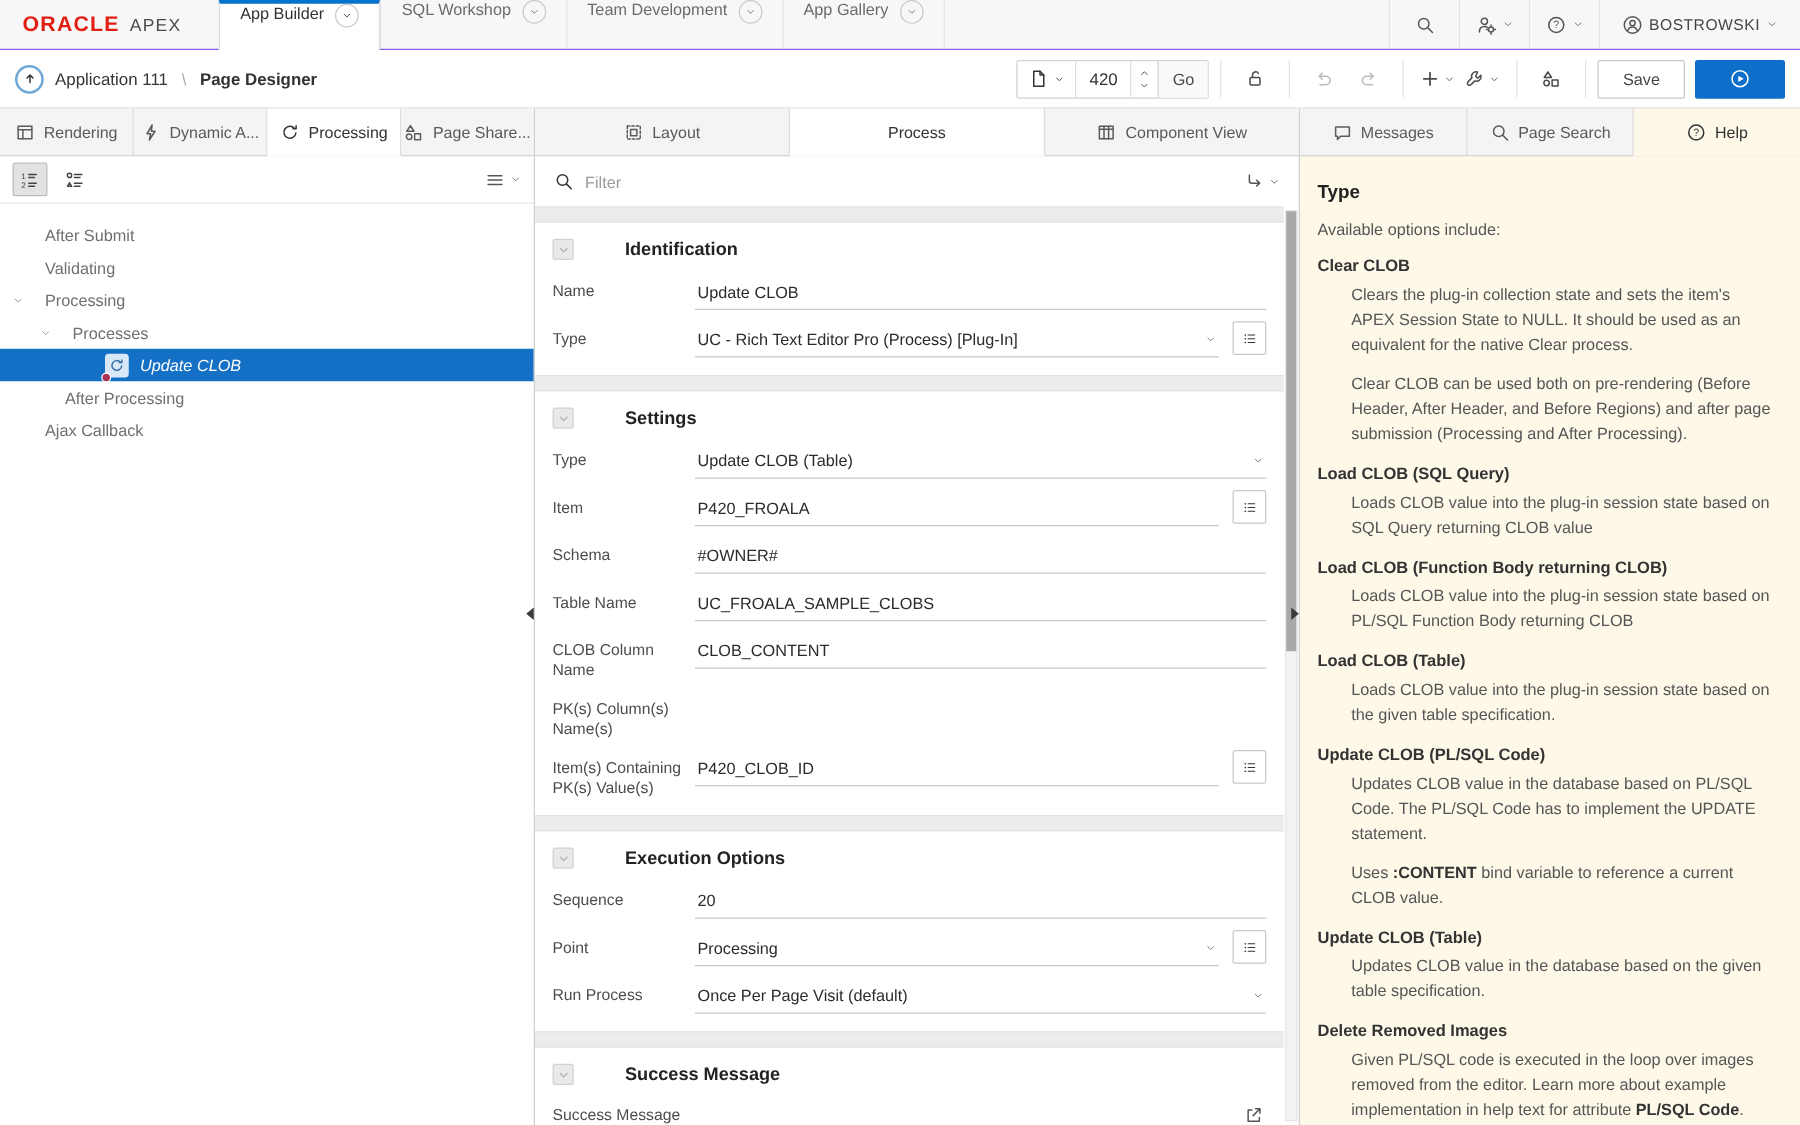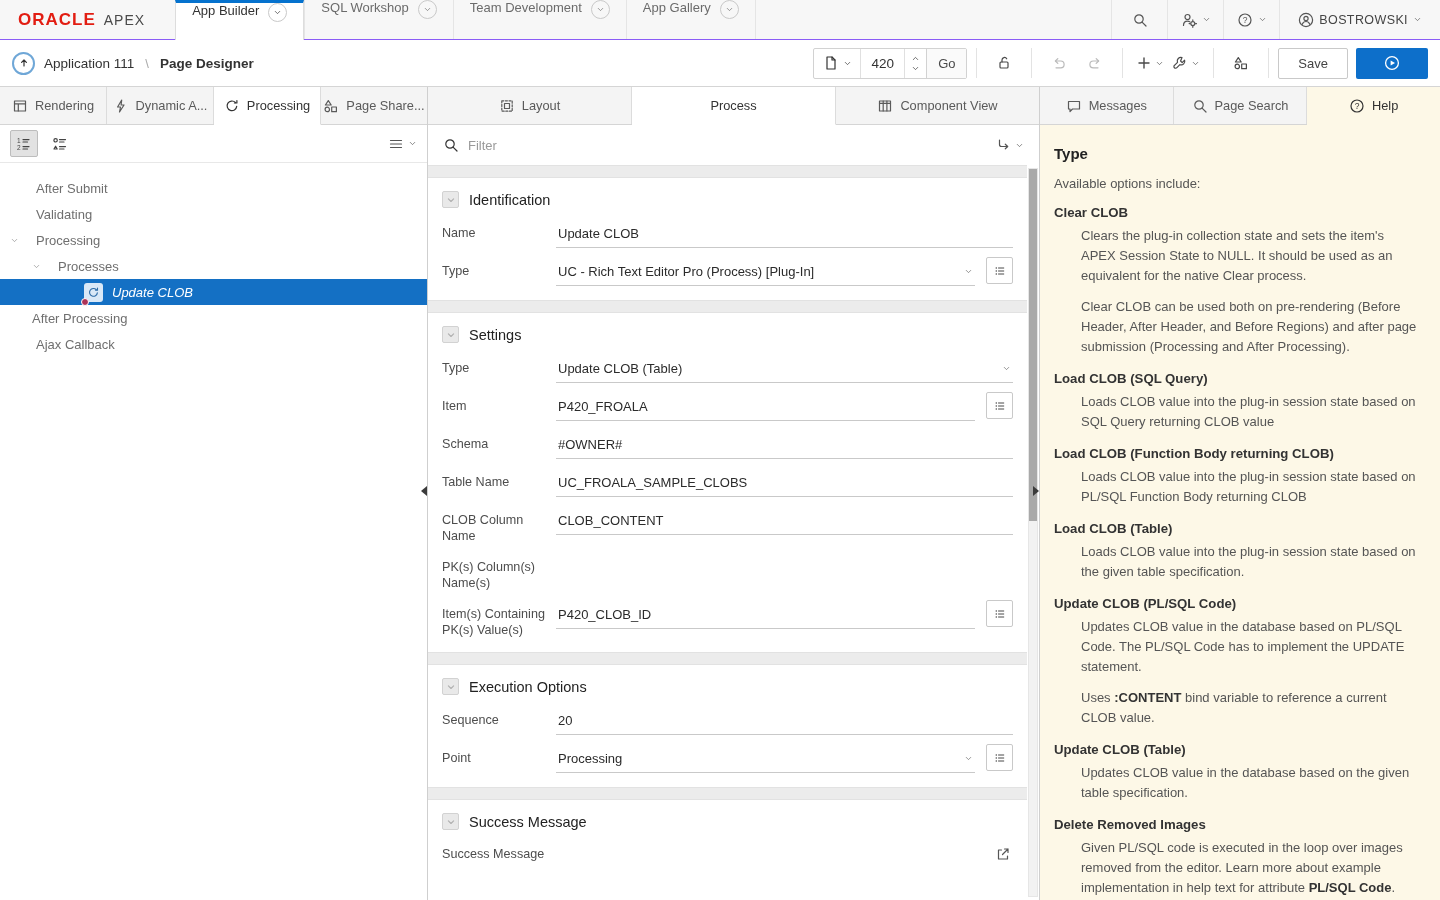--- a/index.html
+++ b/index.html
@@ -70,21 +70,21 @@
   .filter-row { height:40px; display:flex; align-items:center; padding:0 15px; gap:9px; flex:none; }
   .filter-row input { border:none; outline:none; font-size:13px; color:#333; font-family:inherit; flex:1; background:transparent; }
   .filter-row input::placeholder { color:#9a9a9a; }
   .goto { display:flex; align-items:center; gap:3px; color:#555; cursor:pointer; }
   .center-body { flex:1; position:relative; overflow:hidden; padding-right:12px; }
   .vscroll { position:absolute; right:1px; top:3px; bottom:3px; width:10px; background:#f2f2f2; border:1px solid #e6e6e6; }
   .vthumb { position:absolute; top:0; left:0; right:0; height:352px; background:#a9a9a9; cursor:pointer; }
   .band { height:13px; background:#ececec; border-top:1px solid #e2e2e2; border-bottom:1px solid #e2e2e2; }
   .sec-head { display:flex; align-items:center; gap:10px; padding:13px 0 6px 14px; }
   .collapse { width:17px; height:17px; background:#e9e9e9; border:1px solid #d2d2d2; border-radius:2px; display:flex; align-items:center; justify-content:center; cursor:pointer; color:#b0b0b0; }
-  .sec-title { font-weight:normal; font-size:14.5px; color:#222; }
+  .sec-title { font-weight:bold; font-size:14.5px; color:#222;margin-left:31px; }
   .frow { display:flex; align-items:flex-start; padding:5px 14px 4px 14px; }
   .flabel { width:114px; font-size:12.6px; color:#4d4d4d; line-height:16px; padding-top:6px; flex:none; }
   .fctrl { flex:1; min-height:29px; display:flex; align-items:center; border-bottom:1px solid #c9c9c9; font-size:13px; color:#2b2b2b; padding:0 2px; cursor:text; }
   .fctrl .chev { margin-left:auto; color:#666; }
   .qpick { width:27px; height:27px; border:1px solid #c9c9c9; border-radius:2px; margin-left:11px; display:flex; align-items:center; justify-content:center; cursor:pointer; flex:none; background:#fff; }
   .code-row { display:flex; align-items:center; justify-content:space-between; padding:10px 16px 6px 14px; }
   .code-label { font-size:12.6px; color:#4d4d4d; }
 
   .right-panel { width:400px; display:flex; flex-direction:column; background:#fdf8e7; }
   .help-body { padding:12px 20px 0 14px; overflow:hidden; }
@@ -419,21 +419,21 @@
         <div class="titem selected" style="padding-left:84px">
           <span class="pbox">
             <svg viewBox="0 0 16 16" fill="none" stroke="#2e6ca8" stroke-width="1.4" stroke-linecap="round">
               <path d="M12.7 8.4a4.8 4.8 0 1 1-1.3-3.9"></path>
               <path d="M12.9 2.5v2.5h-2.5"></path>
             </svg>
             <span class="dot"></span>
           </span>
           <span>Update CLOB</span>
         </div>
-        <div class="titem" style="padding-left:32px">
+        <div class="titem" style="padding-left:52px">
           <span>After Processing</span>
         </div>
         <div class="titem" style="padding-left:36px">
           <span>Ajax Callback</span>
         </div>
       </div>
   </div>
 
   <div class="center-panel">
     <div class="panel-tabs" id="center-tabs">
@@ -627,20 +627,31 @@
           <span class="qpick">
             <span class="icon sm">
               <svg viewBox="0 0 16 16" fill="none" stroke="currentColor" stroke-width="1.2" stroke-linecap="round" stroke-linejoin="round">
                 <circle cx="3" cy="4" r=".9" fill="currentColor" stroke="none"></circle>
                 <circle cx="3" cy="8" r=".9" fill="currentColor" stroke="none"></circle>
                 <circle cx="3" cy="12" r=".9" fill="currentColor" stroke="none"></circle>
                 <path d="M6 4h7M6 8h7M6 12h7"></path>
               </svg>
             </span>
           </span>
+        </div>
+        <div class="frow">
+          <div class="flabel">Run Process</div>
+          <div class="fctrl">
+            <span>Once Per Page Visit (default)</span>
+            <span class="chev icon xs">
+              <svg viewBox="0 0 16 16" fill="none" stroke="currentColor" stroke-width="1.2" stroke-linecap="round" stroke-linejoin="round">
+                <path d="M4 6l4 4 4-4"></path>
+              </svg>
+            </span>
+          </div>
         </div>
         <div style="height:10px"></div>
         <div class="band"></div>
         <div class="sec-head">
           <span class="collapse">
             <span class="icon sm">
               <svg viewBox="0 0 16 16" fill="none" stroke="currentColor" stroke-width="1.2" stroke-linecap="round" stroke-linejoin="round">
                 <path d="M4.5 6.5L8 10l3.5-3.5" stroke-width="1.5"></path>
               </svg>
             </span>

